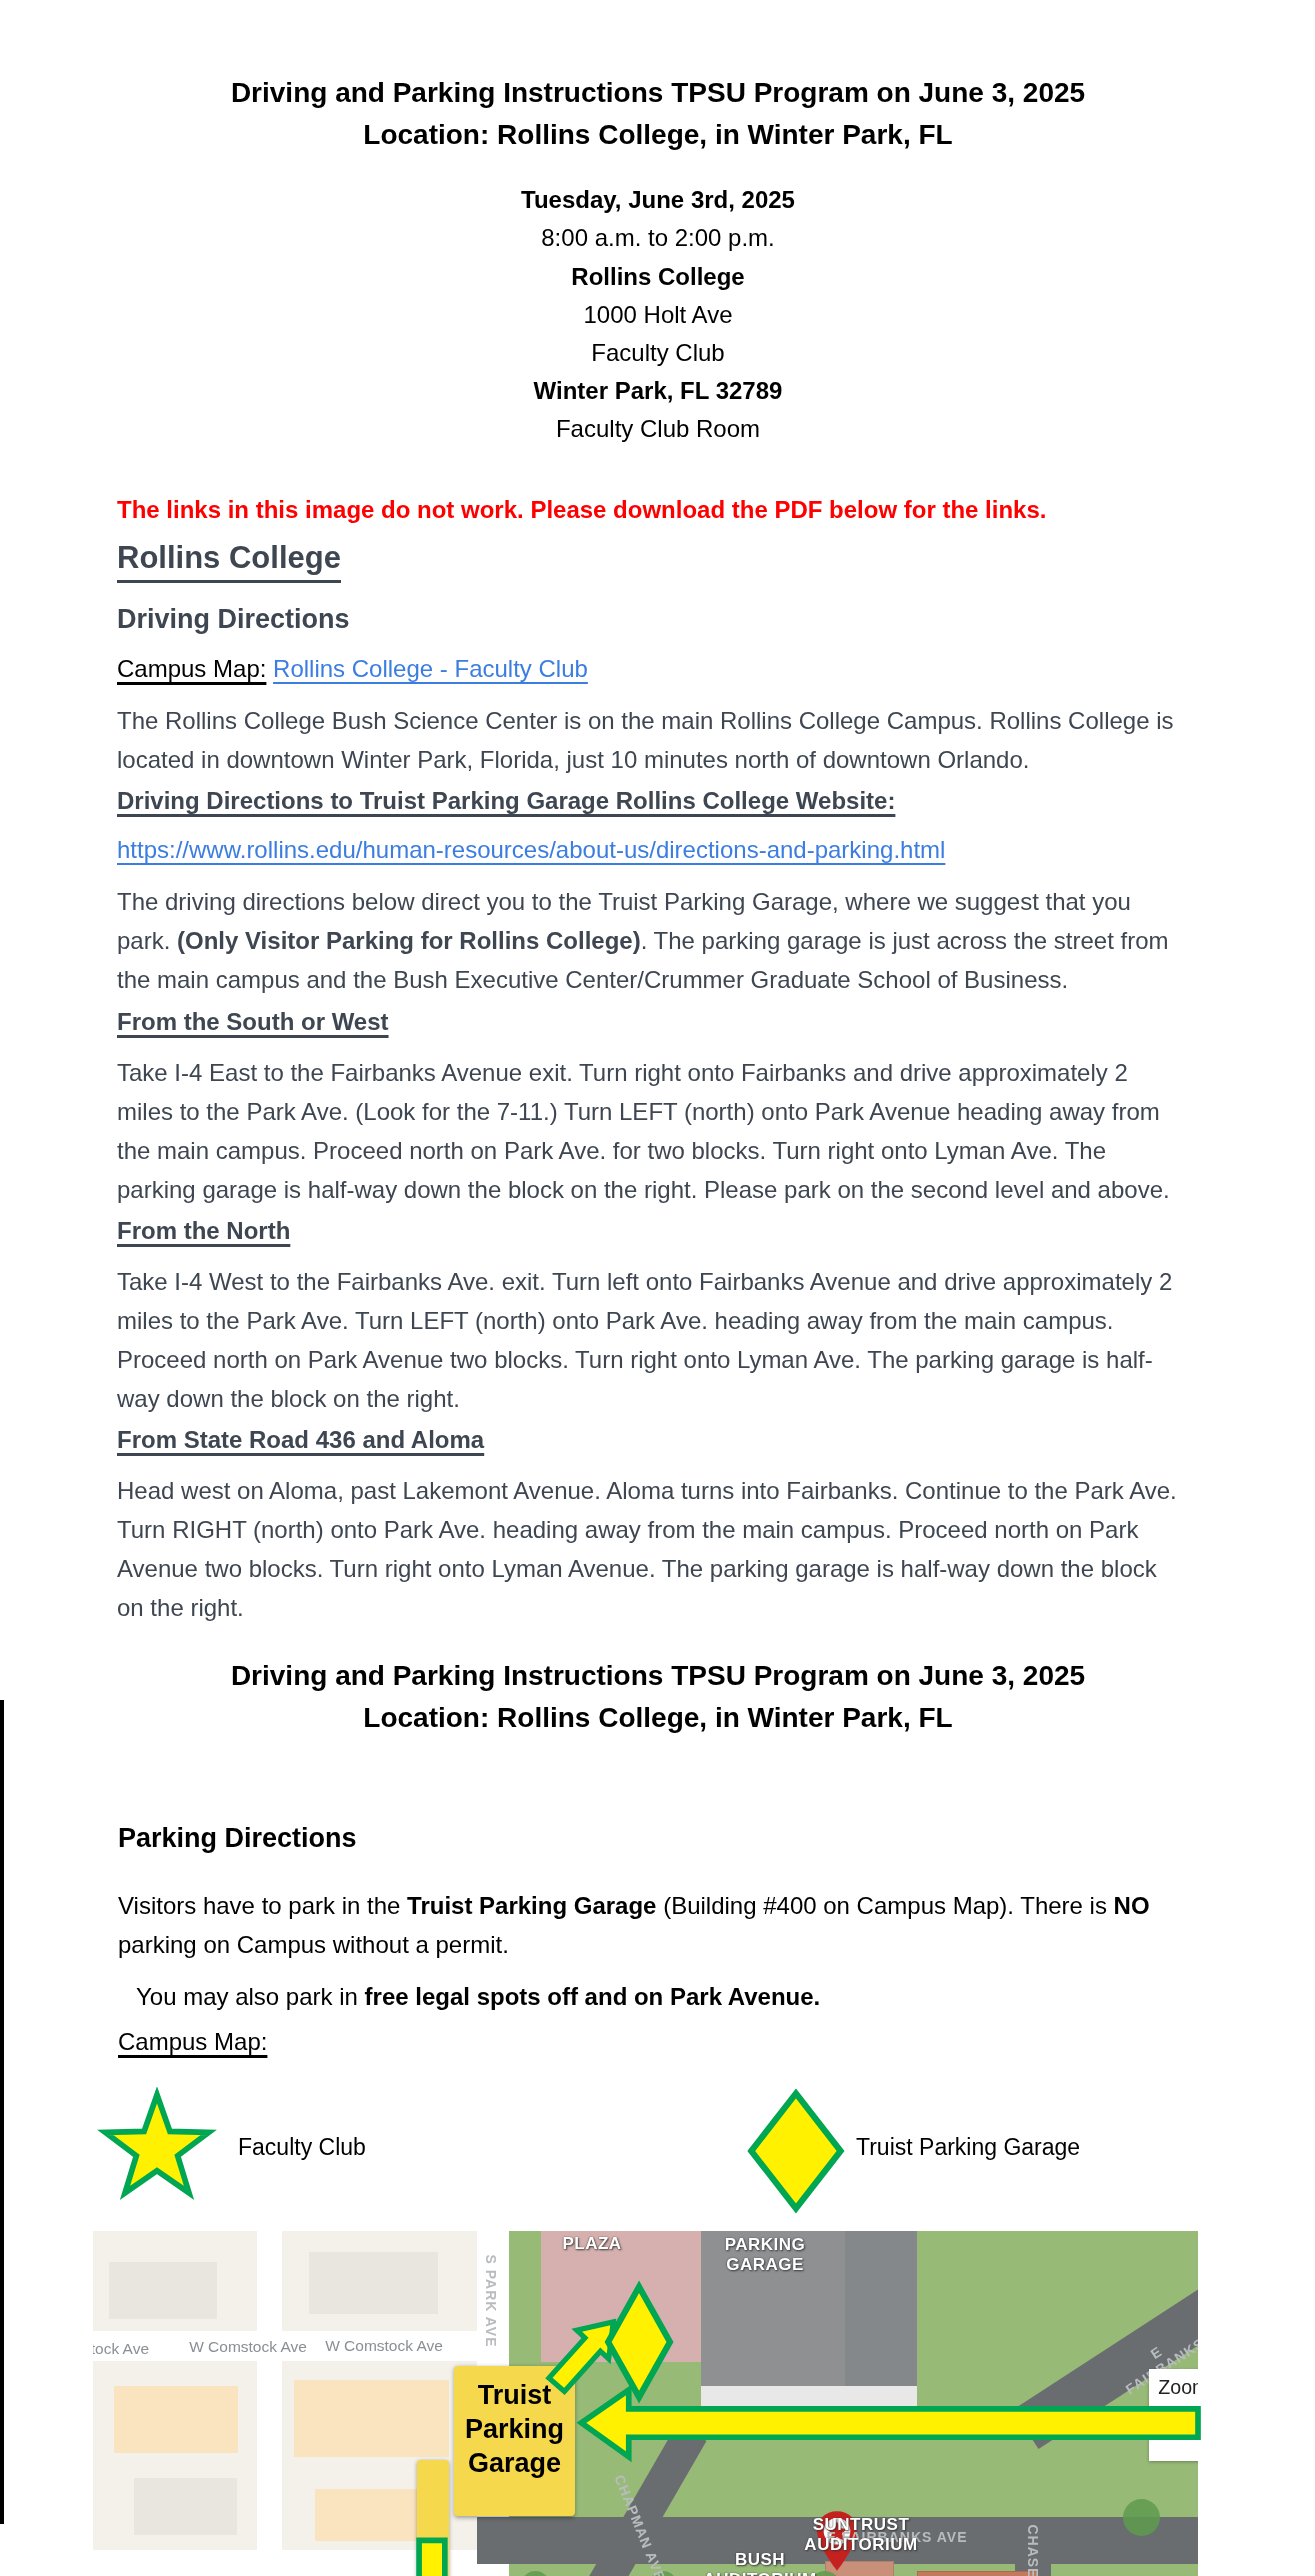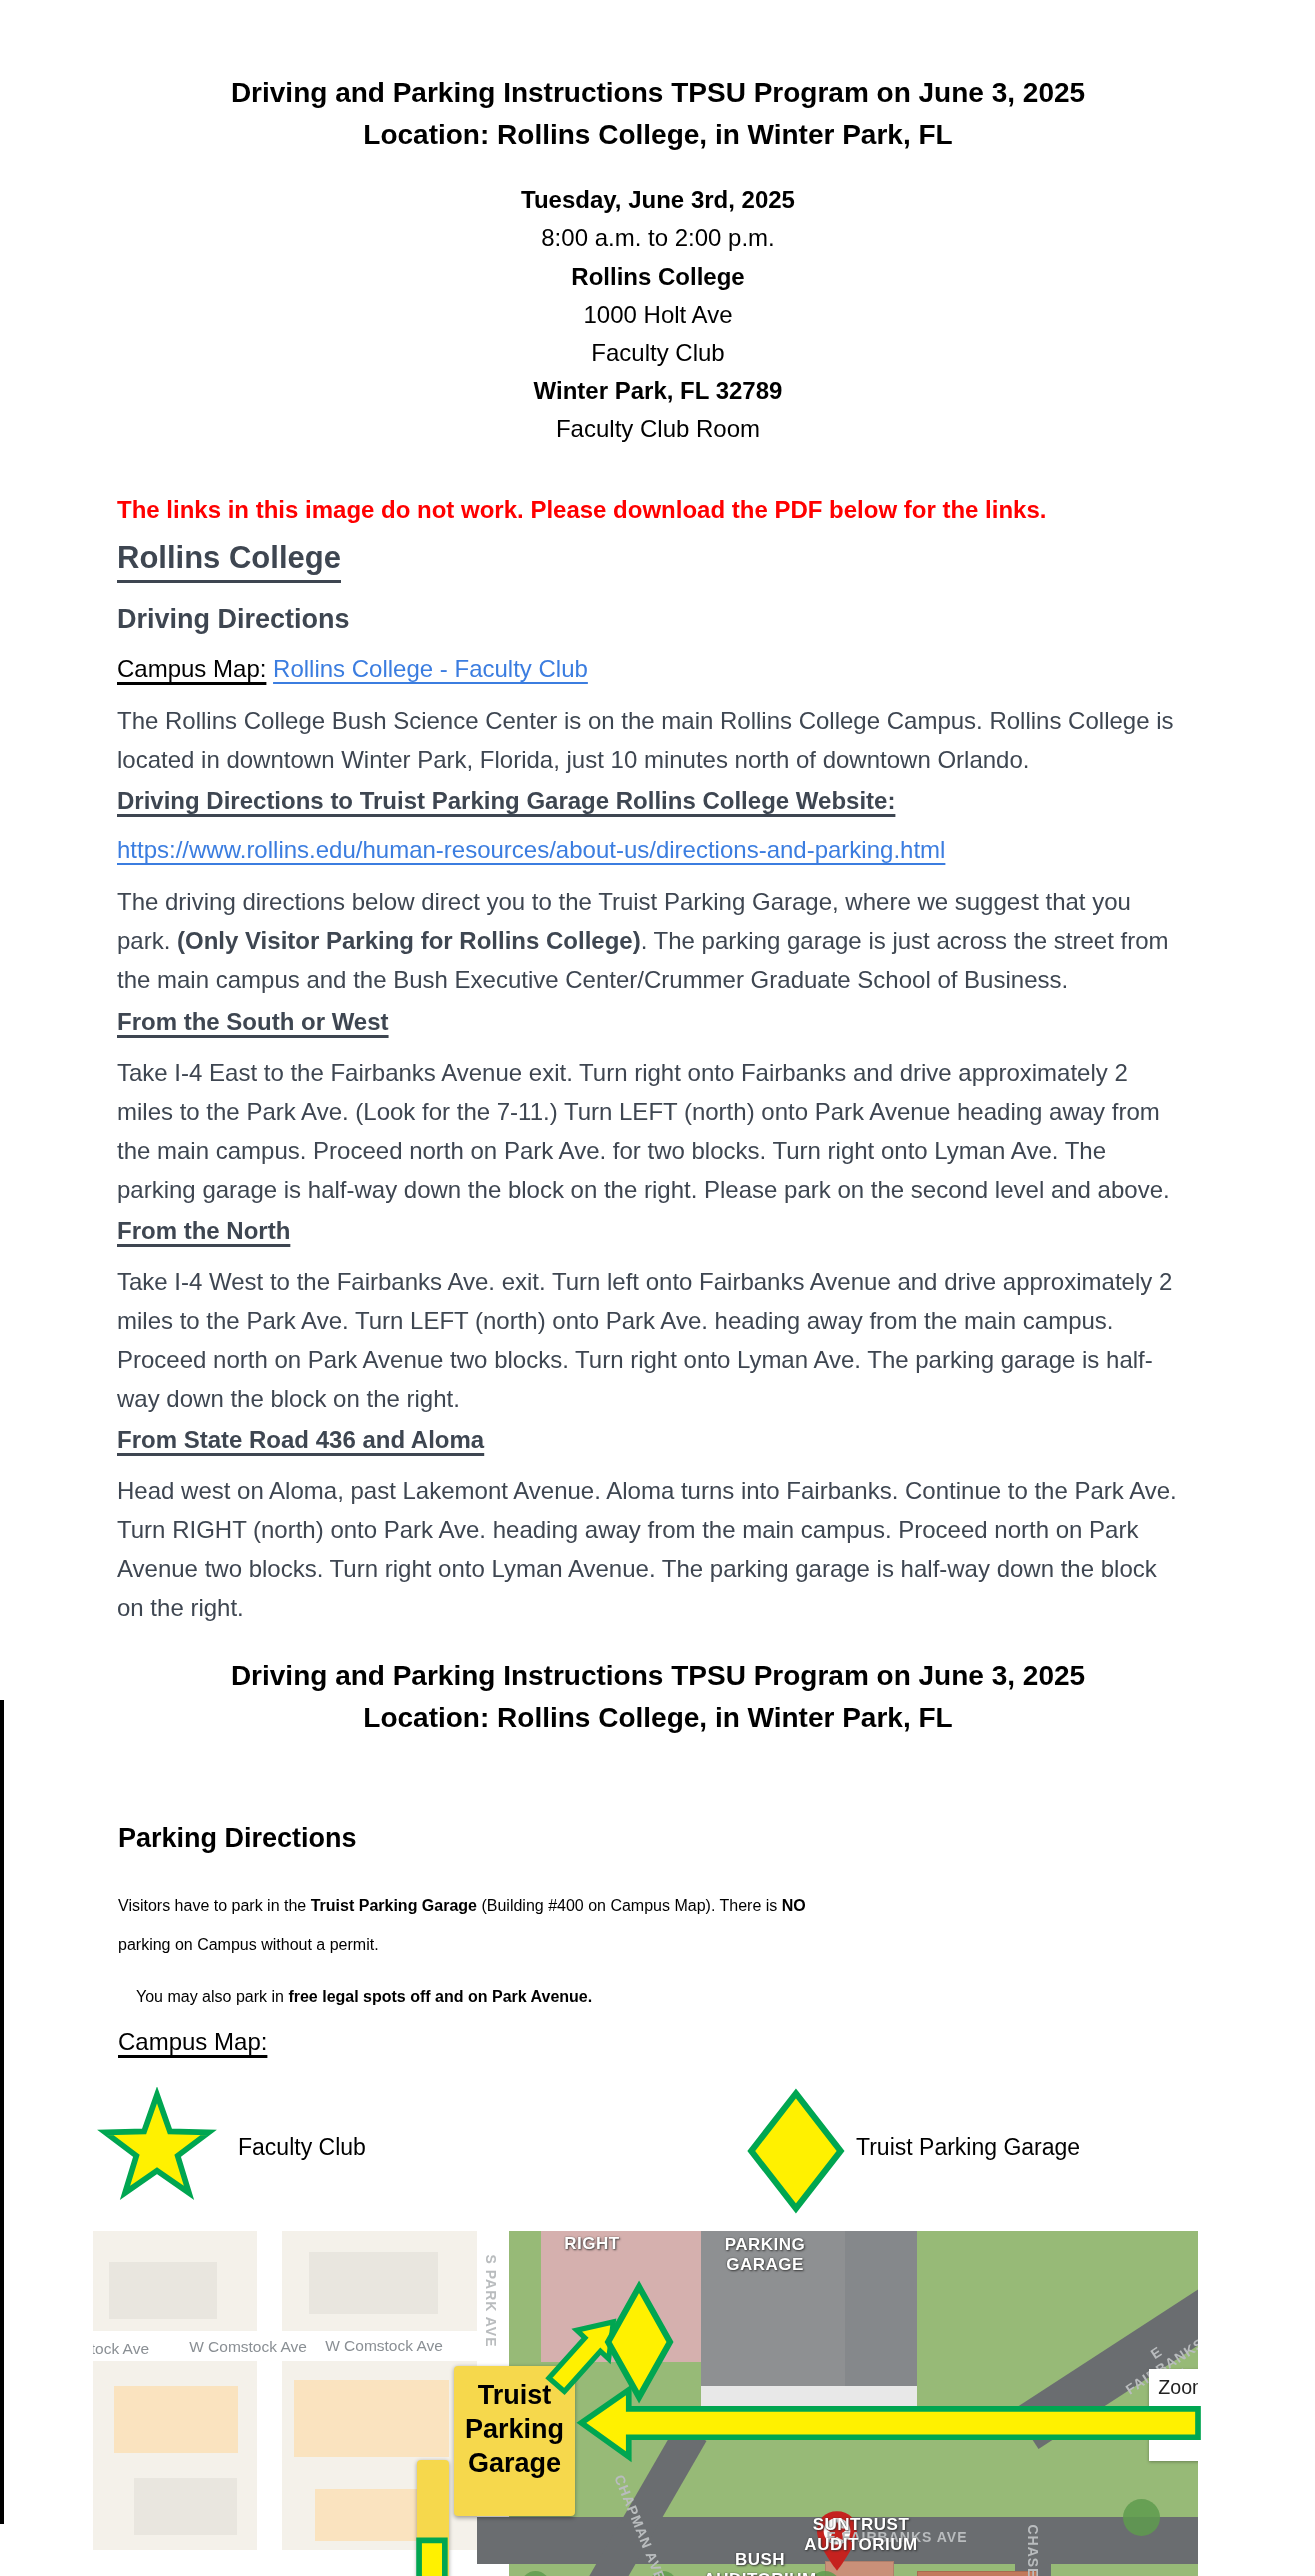--- a/index.html
+++ b/index.html
@@ -8,21 +8,21 @@
   .center{left:0;width:1316px;text-align:center;}
   .t1{font-size:28px;font-weight:bold;line-height:42px;text-align:center;}
   .ev{font-size:24px;line-height:38px;}
   .b{font-weight:bold;}
   .warn{font-size:24px;font-weight:bold;color:#FF0000;}
   .col{left:117px;width:1092px;}
   .h1{font-size:31px;font-weight:bold;color:#3E4651;border-bottom:3.6px solid #3E4651;padding-bottom:4.1px;display:inline-block;}
   .h2{font-size:27px;font-weight:bold;color:#3E4651;}
   .h3{font-size:24px;font-weight:bold;color:#3E4651;text-decoration:underline;text-decoration-thickness:2.6px;text-underline-offset:5.2px;}
   .body-sl{font-size:24px;line-height:39px;color:#3E4651;white-space:pre-line;}
-  .body-bk{font-size:16px;line-height:39px;color:#000;white-space:pre-line;}
+  .body-bk{font-size:24px;line-height:39px;color:#000;white-space:pre-line;}
   .lbl-bk{font-size:24px;font-weight:normal;color:#000;text-decoration:underline;text-decoration-thickness:3.1px;text-underline-offset:5.2px;}
   .link{color:#3B7DE0;text-decoration:underline;text-decoration-thickness:2.1px;text-underline-offset:4.6px;}
   .h2bk{font-size:27px;font-weight:bold;color:#000;}
   .legend-txt{font-size:23px;color:#000;}
   .artifact{background:#000;}
   
   #map{left:93px;top:2231px;width:1105px;height:768px;background:#97BA77;}
   #map-clip{position:absolute;left:0;top:0;width:1105px;height:768px;overflow:hidden;}
   .mrect{position:absolute;}
   .lightmap{background:#F4F1EA;}
@@ -171,21 +171,21 @@
 
     <div id="map-labels">
         <span class="mlabel stl" style="left: 23px; top: 109px;">stock Ave</span>
         <span class="mlabel stl" style="left: 155px; top: 107px;">W Comstock Ave</span>
         <span class="mlabel stl" style="left: 291px; top: 106px;">W Comstock Ave</span>
         <span class="mlabel st" style="left: 398px; top: 62px; transform: translate(-50%, 0px) rotate(90deg);">S PARK AVE</span>
         <span class="mlabel st" style="left: 804px; top: 298px;">E FAIRBANKS AVE</span>
         <span class="mlabel st" style="left: 1072px; top: 111px; transform: translate(-50%, 0px) rotate(-33deg);">E FAIRBANKS AVE</span>
         <span class="mlabel st" style="left: 547px; top: 289px; transform: translate(-50%, 0px) rotate(68deg);">CHAPMAN AVE</span>
         <span class="mlabel st" style="left: 940px; top: 330px; transform: translate(-50%, 0px) rotate(90deg);">CHASE AVE</span>
-        <span class="mlabel ml" style="left: 499px; top: 3.1px;">RIGHT</span>
+        <span class="mlabel ml" style="left: 499px; top: 3.1px;">PLAZA</span>
         <span class="mlabel ml" style="left: 672px; top: 4.1px;">PARKING
 GARAGE</span>
         <span class="mlabel ml" style="left: 667px; top: 319px;">BUSH
 AUDITORIUM</span>
         <span class="mlabel ml" style="left: 768px; top: 284px;">SUNTRUST
 AUDITORIUM</span>
       </div>
 
     <div id="zoombox">
       <span class="z1">Zoom</span>

